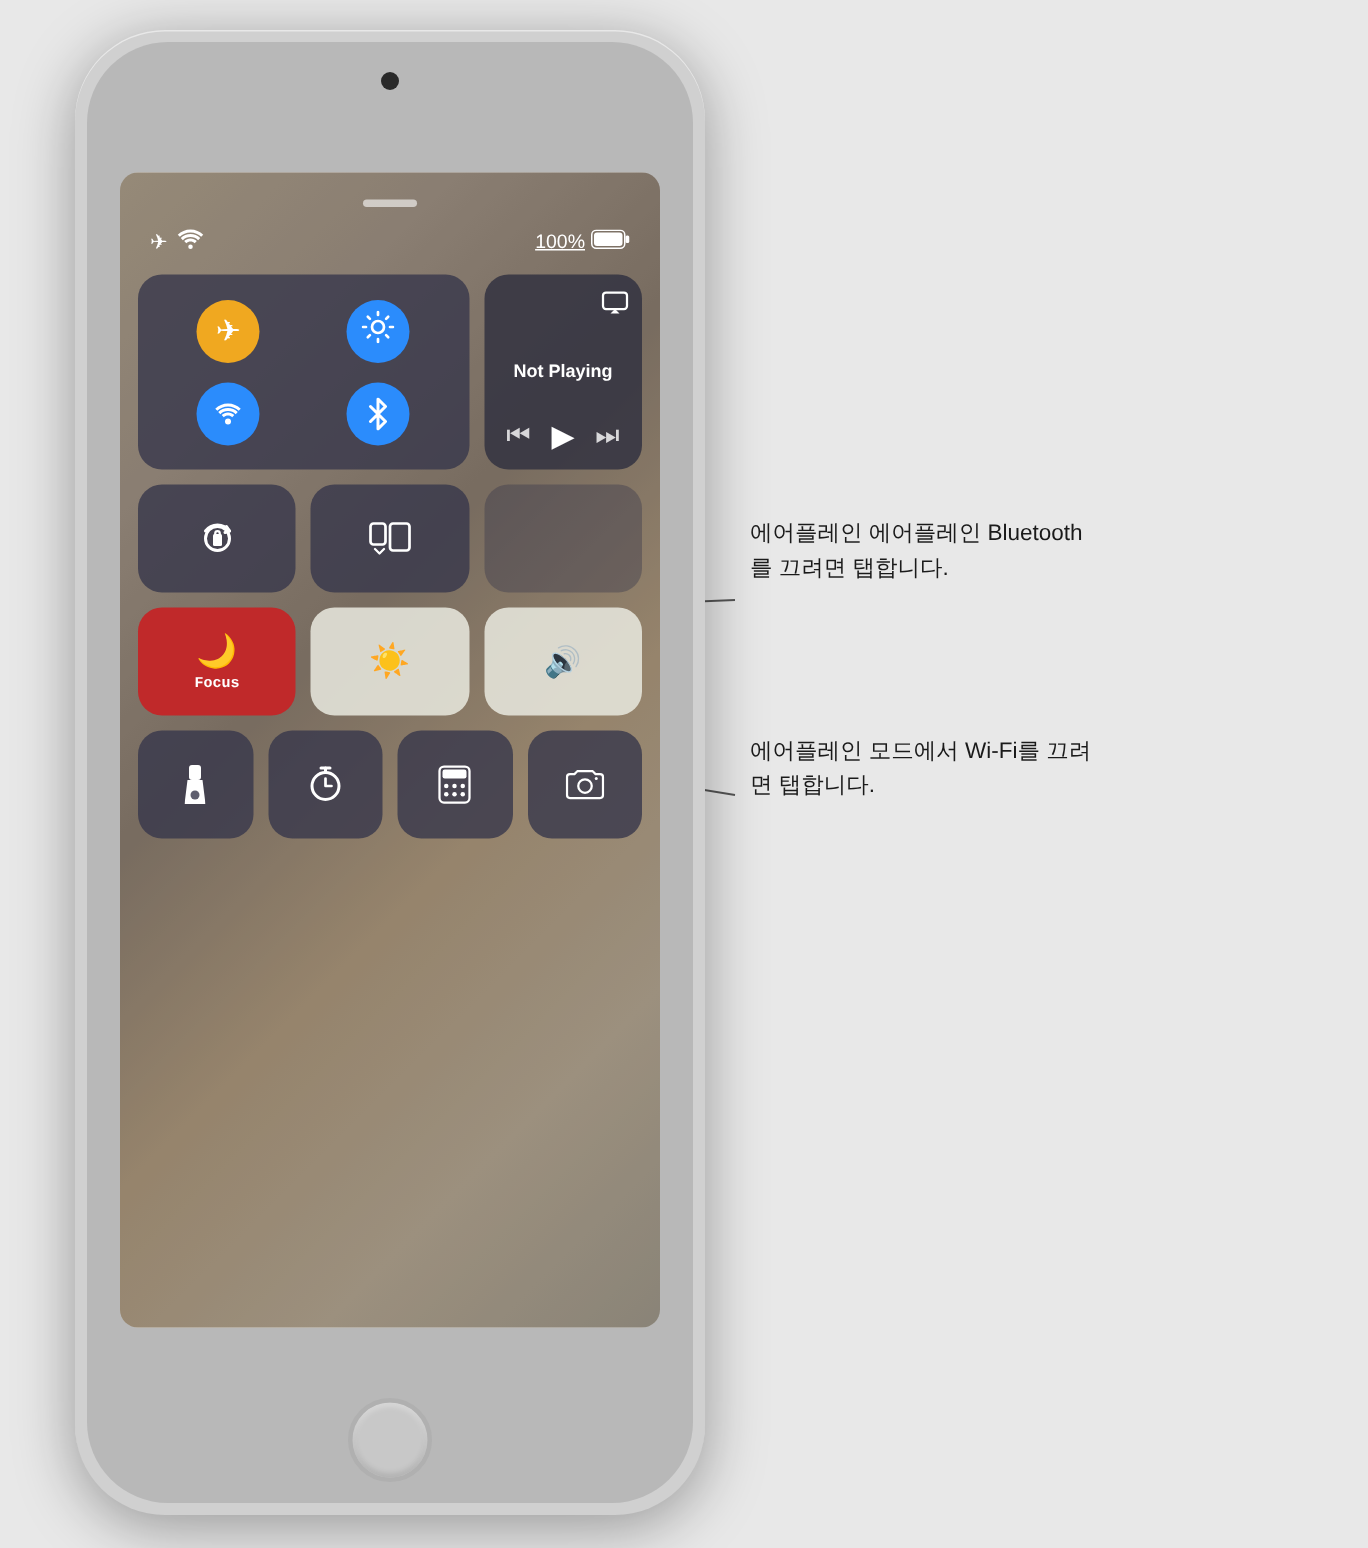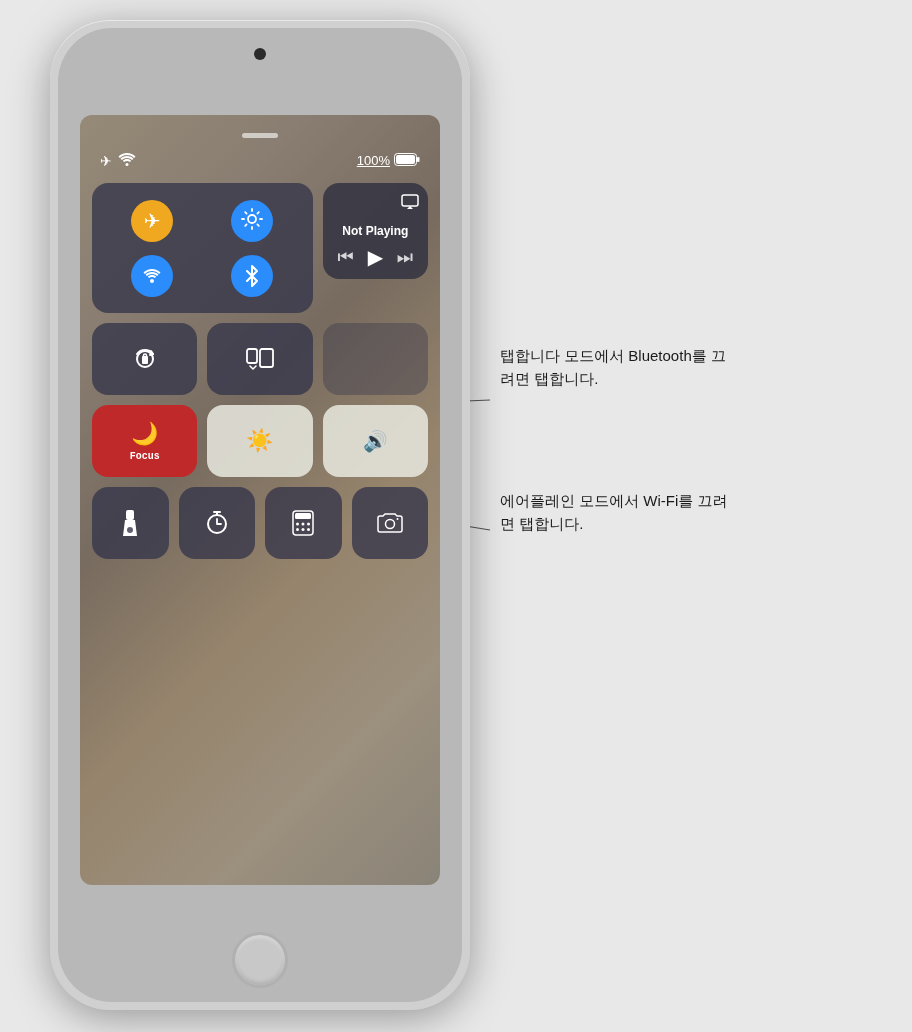--- a/index.html
+++ b/index.html
@@ -302,21 +302,21 @@
               <div class="net-cell">
                 <div style="width:42px;height:42px;border-radius:50%;background:#2b8cfc;display:flex;align-items:center;justify-content:center;">
                   <svg width="16" height="22" viewBox="0 0 16 22" fill="white">
                     <path d="M3 6 L13 16 L8 21 L8 1 L13 6 L3 16" stroke="white" stroke-width="2" fill="none" stroke-linejoin="round" stroke-linecap="round"></path>
                   </svg>
                 </div>
               </div>
             </div>
           </div>
 
-          <div style="background:rgba(50,50,65,0.85);border-radius:16px;height:96px;display:flex;flex-direction:column;padding:10px 8px;justify-content:space-between;">
+          <div style="background:rgba(50,50,65,0.85);border-radius:16px;height:130px;display:flex;flex-direction:column;padding:10px 8px;justify-content:space-between;">
             <div style="display:flex;justify-content:space-between;align-items:center;">
               <span style="color:rgba(255,255,255,0);font-size:1px;"> </span>
               <span>
                 <svg width="20" height="18" viewBox="0 0 20 18" fill="rgba(255,255,255,0.8)">
                   <rect x="2" y="2" width="16" height="11" rx="2" stroke="white" stroke-width="1.5" fill="none"></rect>
                   <path d="M7 16 L10 13 L13 16 Z" fill="white"></path>
                 </svg>
               </span>
             </div>
             <div style="text-align:center;">
@@ -406,21 +406,21 @@
 
       </div>
     </div>
 
     <div class="home-button"></div>
   </div>
 
   <div class="annotations">
 
     <div style="position:absolute;top:345px;left:10px;max-width:230px;">
-      <span style="font-size:15px;color:#1a1a1a;line-height:1.5;">탭합니다 모드에서 Bluetooth를 끄려면 탭합니다.</span>
+      <span style="font-size:15px;color:#1a1a1a;line-height:1.5;">에어플레인 에어플레인 Bluetooth를 끄려면 탭합니다.</span>
     </div>
 
     <div style="position:absolute;top:490px;left:10px;max-width:230px;">
       <span style="font-size:15px;color:#1a1a1a;line-height:1.5;margin-top:32px;">에어플레인 모드에서 Wi-Fi를 끄려면 탭합니다.</span>
     </div>
   </div>
 
 </div>
 
 </body></html>

